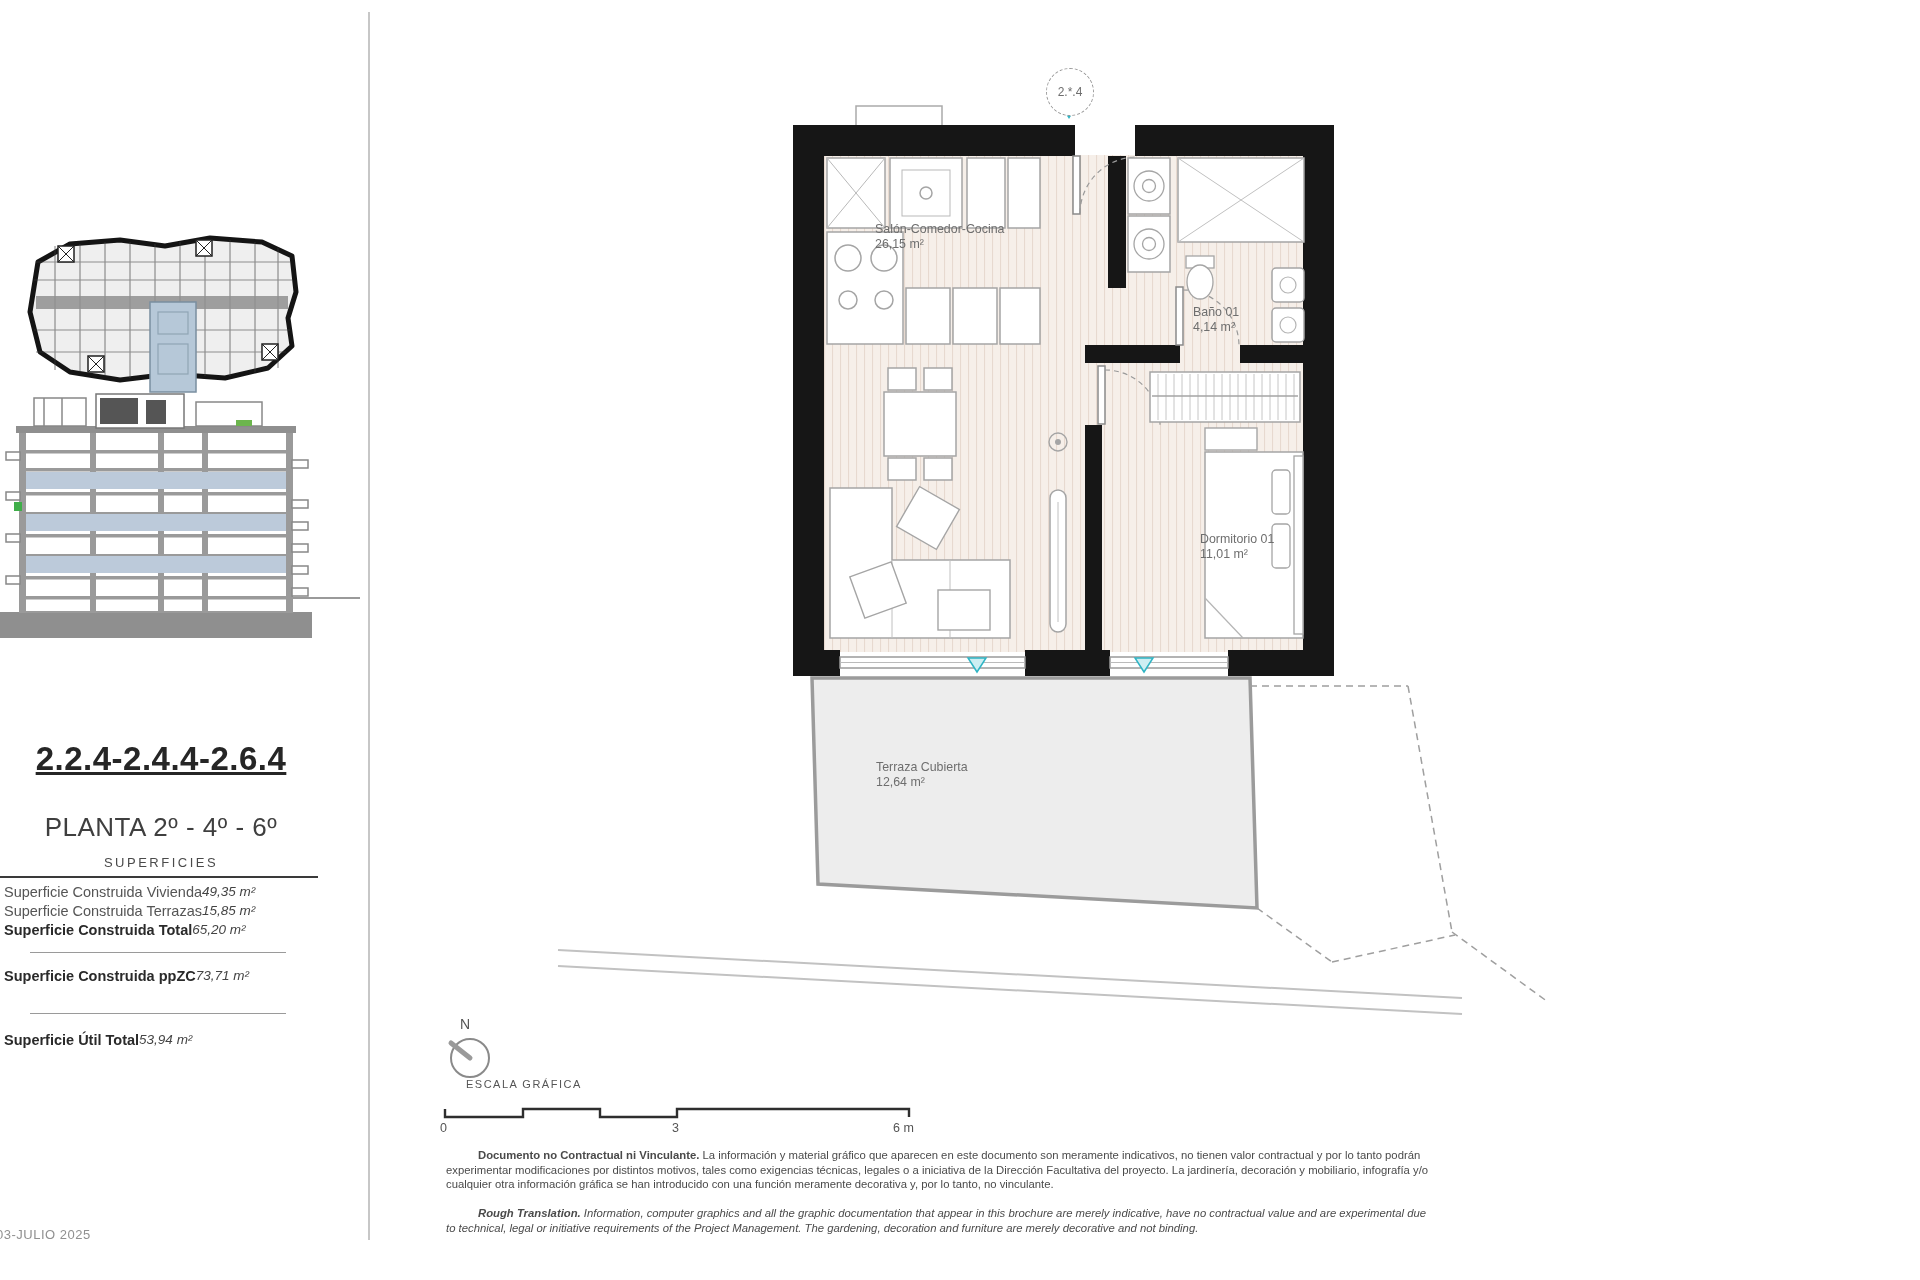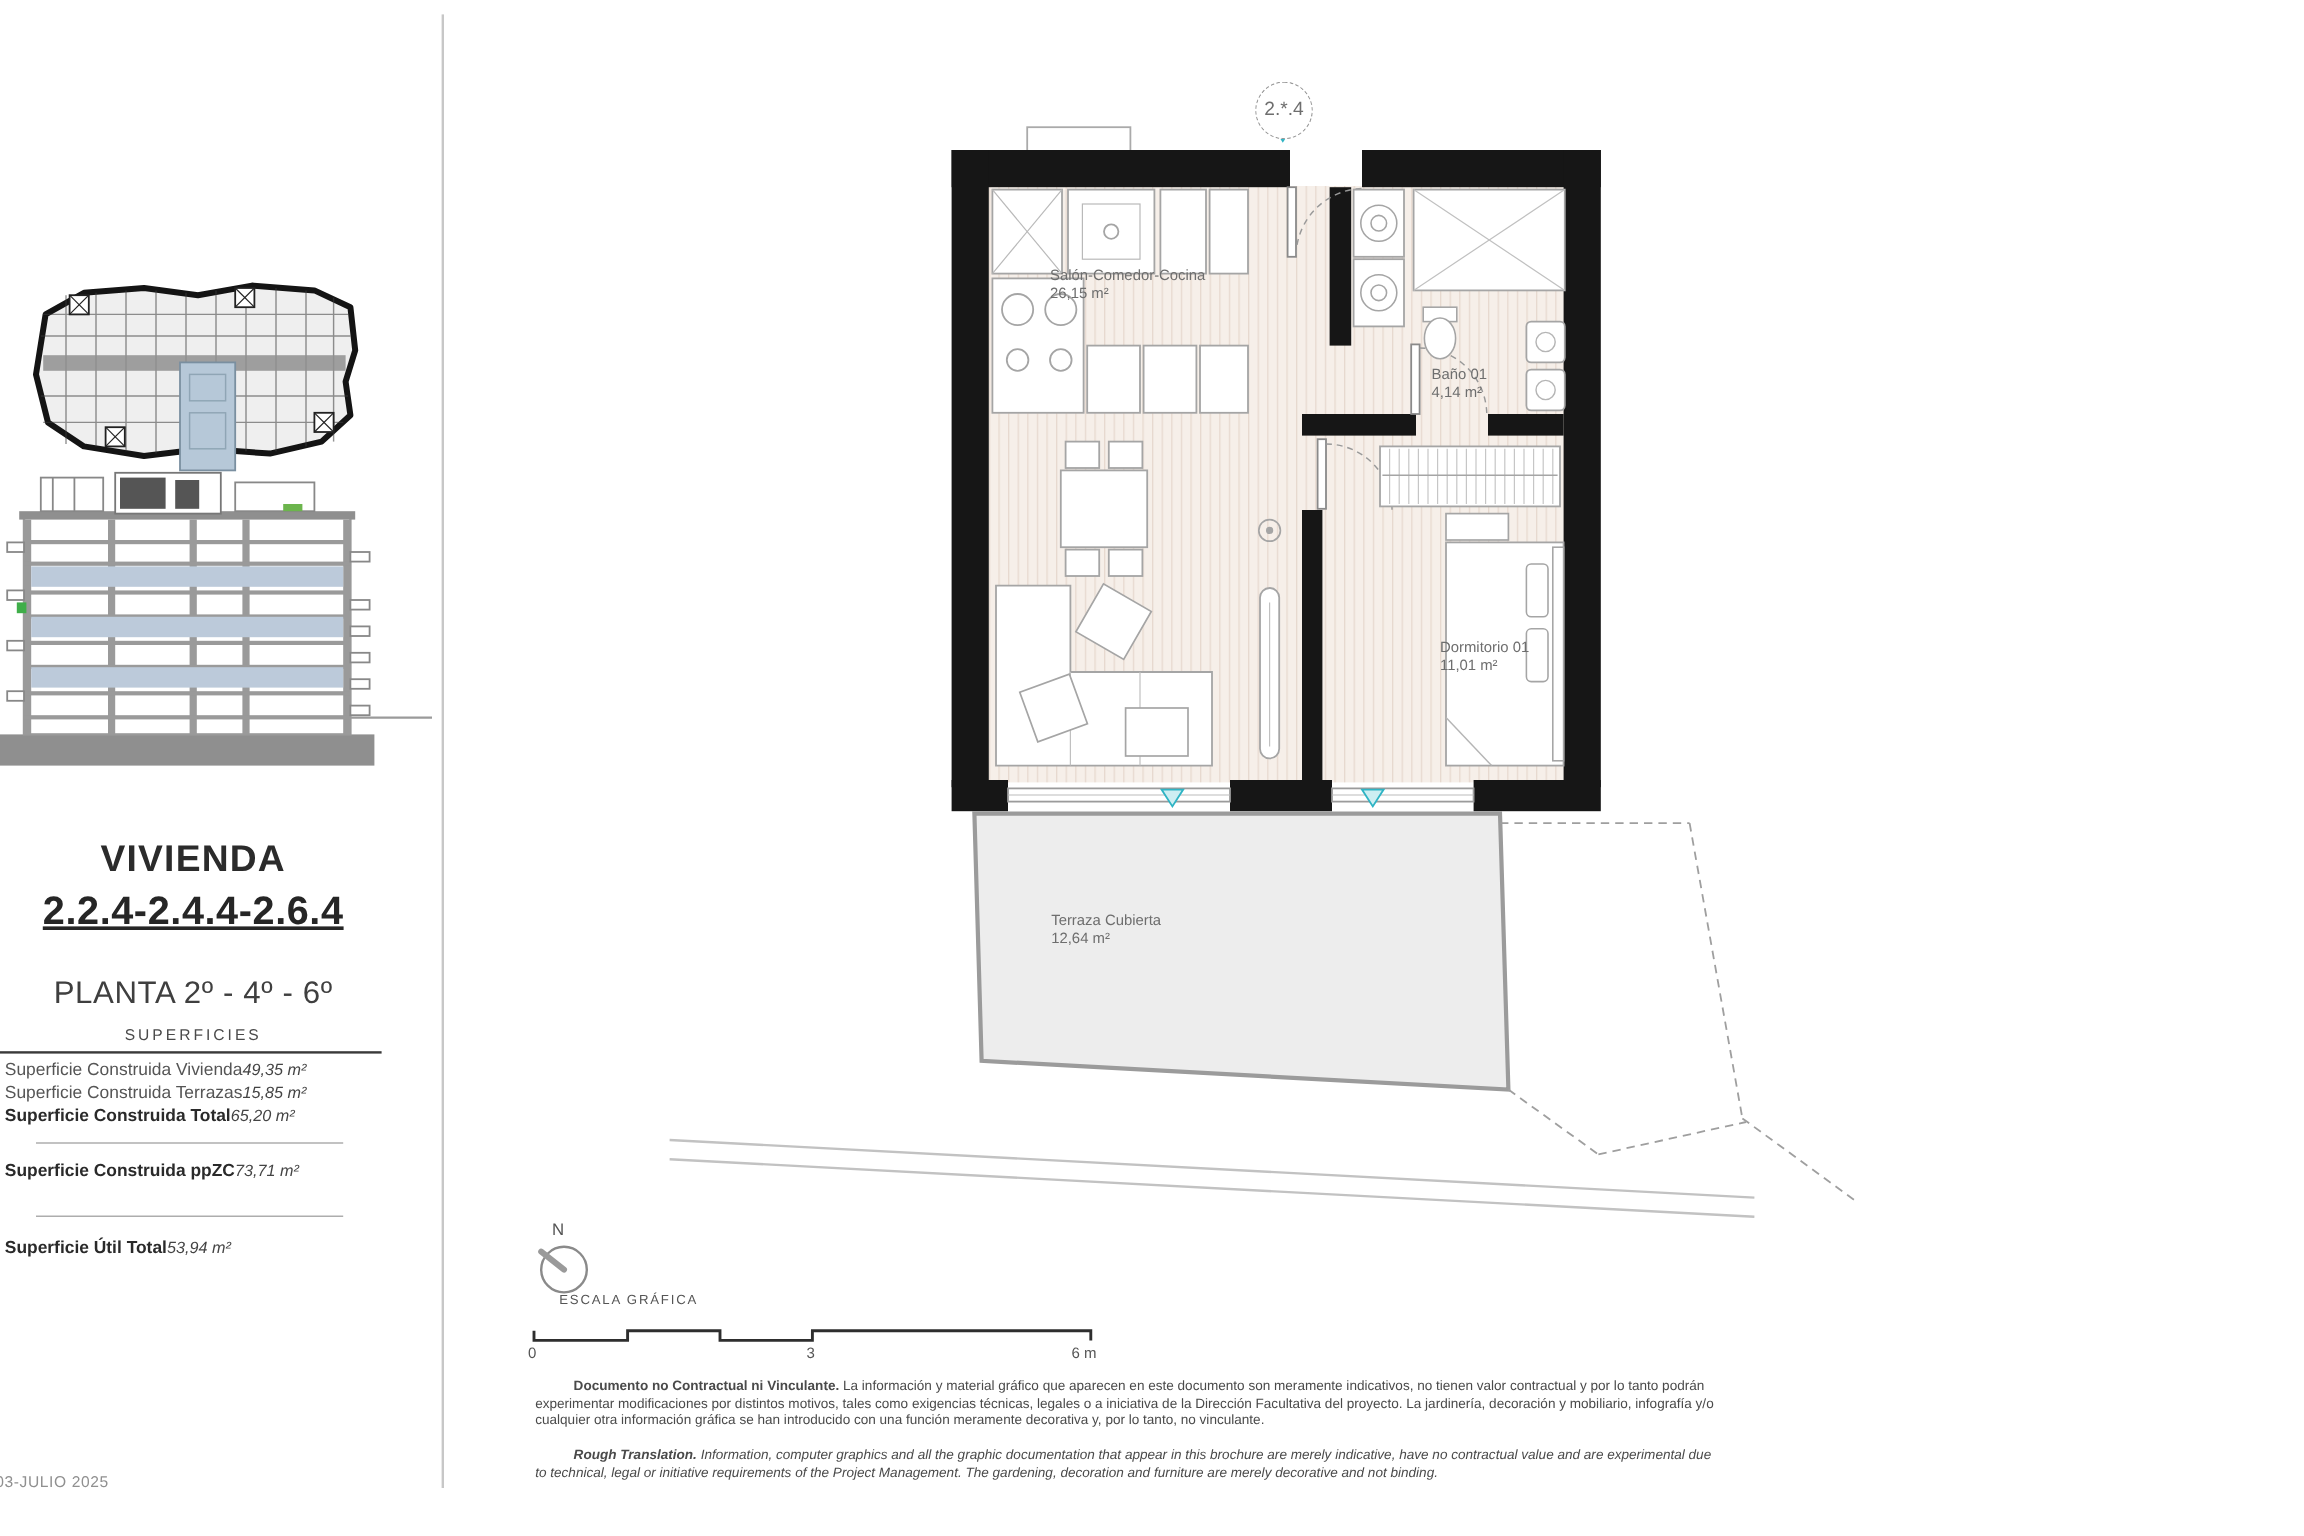--- a/index.html
+++ b/index.html
@@ -22,21 +22,21 @@
         font-size:14.5px;color:#555;}
   .srow .val{font-style:italic;font-size:13.5px;color:#444;}
   .srow.bold{font-weight:bold;color:#2a2a2a;}
   .srow.bold .val{font-weight:normal;}
   .date{position:absolute;left:-4px;top:1227px;font-size:13px;color:#909090;letter-spacing:.5px;}
 
   
   .room-label{position:absolute;font-size:12.4px;line-height:15px;color:#6e6e6e;white-space:nowrap;}
   .badge{position:absolute;left:1046px;top:68px;width:46px;height:46px;border:1.5px dashed #9a9a9a;
          border-radius:50%;display:flex;align-items:center;justify-content:center;
-         font-size:16px;color:#6e6e6e;background:#fff;}
+         font-size:12px;color:#6e6e6e;background:#fff;}
   .north-n{position:absolute;left:460px;top:1016px;font-size:14px;color:#555;}
   .escala{position:absolute;left:466px;top:1078px;font-size:11px;letter-spacing:1.5px;color:#555;}
   .tick{position:absolute;font-size:12.5px;color:#555;}
   .tick0{left:440px;top:1121px;} .tick3{left:672px;top:1121px;} .tick6{left:893px;top:1121px;}
 
   
   .disc{position:absolute;left:446px;width:985px;font-size:11.3px;line-height:14.5px;color:#4a4a4a;}
   .disc-es{top:1148px;}
   .disc-en{top:1206px;font-style:italic;}
   .disc b{font-weight:bold;padding-left:32px;}
@@ -311,21 +311,20 @@
       <line x1="470" y1="1058" x2="451" y2="1043" stroke="#9a9a9a" stroke-width="5" stroke-linecap="round"></line>
     </g>
 
     <g>
       <path d="M445,1109 V1117 H523 V1109 H600 V1117 H677 V1109 H909 V1117" fill="none" stroke="#2e2e2e" stroke-width="2.4"></path>
     </g>
   </svg>
 
   <div class="divider-v"></div>
 
-  <div class="side-center t-vivienda">VIVIENDA</div>
   <div class="side-center t-code">2.2.4-2.4.4-2.6.4</div>
   <div class="side-center t-planta">PLANTA 2º - 4º - 6º</div>
   <div class="side-center t-superficies">SUPERFICIES</div>
   <div class="rule-strong"></div>
 
   <div class="srow" style="top:884px">
     <span>Superficie Construida Vivienda</span>
     <span class="val">49,35 m²</span>
   </div>
   <div class="srow" style="top:903px">

